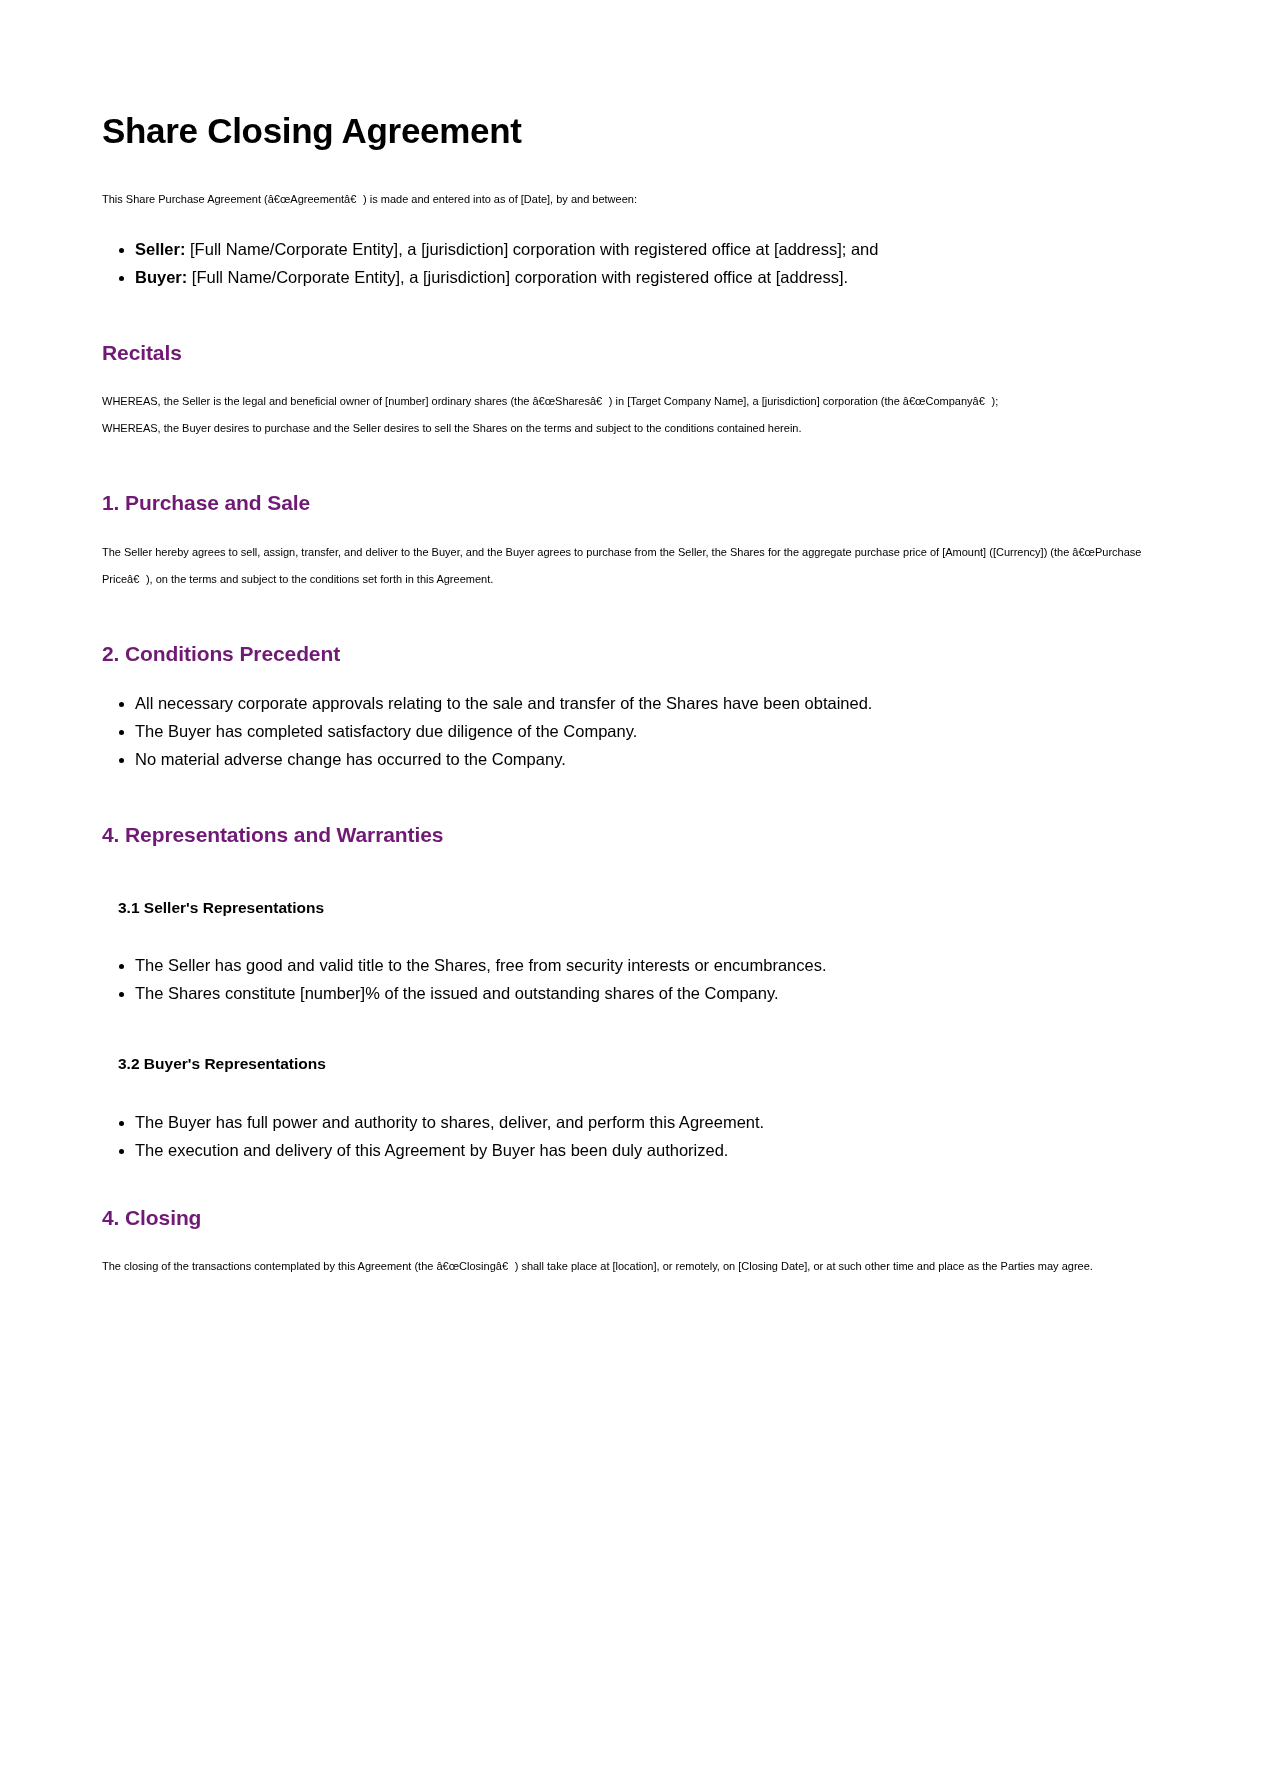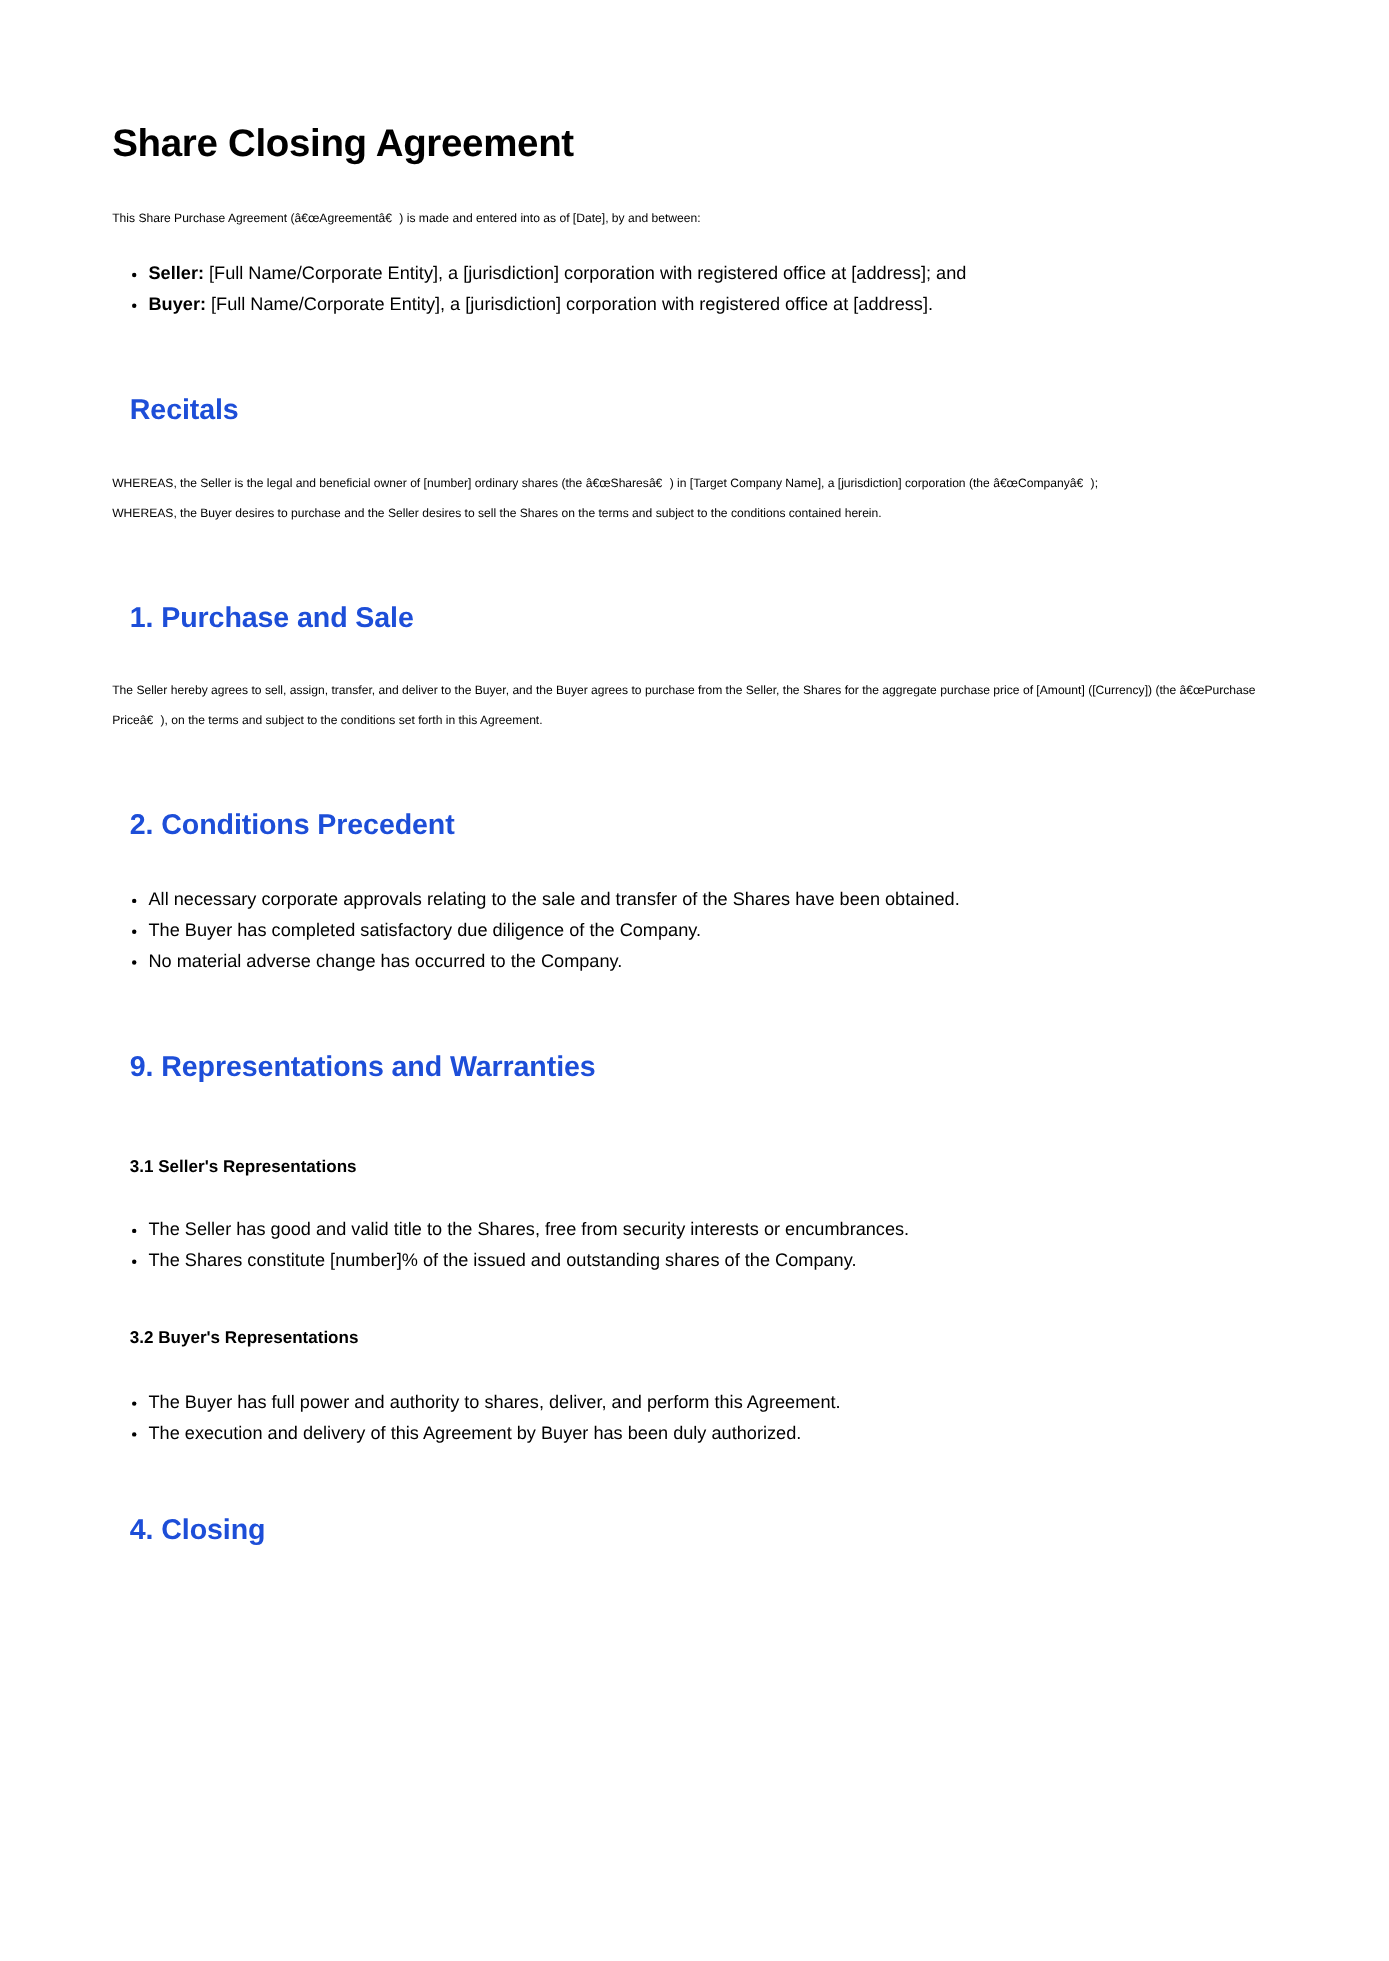--- a/index.html
+++ b/index.html
@@ -59,27 +59,27 @@
     font-size: 16.5px;
     line-height: 27px;
     margin: 1px;
     padding: 0;
     color: #000;
   }
   ul.bullets li::marker {
     font-size: 15px;
   }
   h2.sec-h {
-    font-size: 26px;
+    font-size: 21px;
     font-weight: bold;
-    margin: 16px;
+    margin: 0;
     padding: 0;
     line-height: 1.25;
     letter-spacing: -0.1px;
-    color: #1d4ed8;
+    color: #701a75;
   }
   h3.subsec-h {
     font-size: 15.5px;
     font-weight: bold;
     margin: 16px;
     padding: 0;
     line-height: 1.25;
     color: #000;
   }
   .sp-48 { height: 48px; }
@@ -132,21 +132,21 @@
       <div class="sp-22"></div>
 
       <ul class="bullets">
         <li>All necessary corporate approvals relating to the sale and transfer of the Shares have been obtained.</li>
         <li>The Buyer has completed satisfactory due diligence of the Company.</li>
         <li>No material adverse change has occurred to the Company.</li>
       </ul>
 
       <div class="sp-48"></div>
 
-      <h2 class="sec-h">9. Representations and Warranties</h2>
+      <h2 class="sec-h">4. Representations and Warranties</h2>
 
       <div class="sp-34"></div>
 
       <h3 class="subsec-h">3.1 Seller's Representations</h3>
 
       <div class="sp-18"></div>
 
       <ul class="bullets">
         <li>The Seller has good and valid title to the Shares, free from security interests or encumbrances.</li>
         <li>The Shares constitute [number]% of the issued and outstanding shares of the Company.</li>
@@ -162,16 +162,17 @@
         <li>The Buyer has full power and authority to shares, deliver, and perform this Agreement.</li>
         <li>The execution and delivery of this Agreement by Buyer has been duly authorized.</li>
       </ul>
 
       <div class="sp-40"></div>
 
       <h2 class="sec-h">4. Closing</h2>
 
       <div class="sp-22"></div>
 
+      <p class="para">The closing of the transactions contemplated by this Agreement (the â€œClosingâ€) shall take place at [location], or remotely, on [Closing Date], or at such other time and place as the Parties may agree.</p>
 
     </div>
   </div>
 </div>
 
 </body></html>

